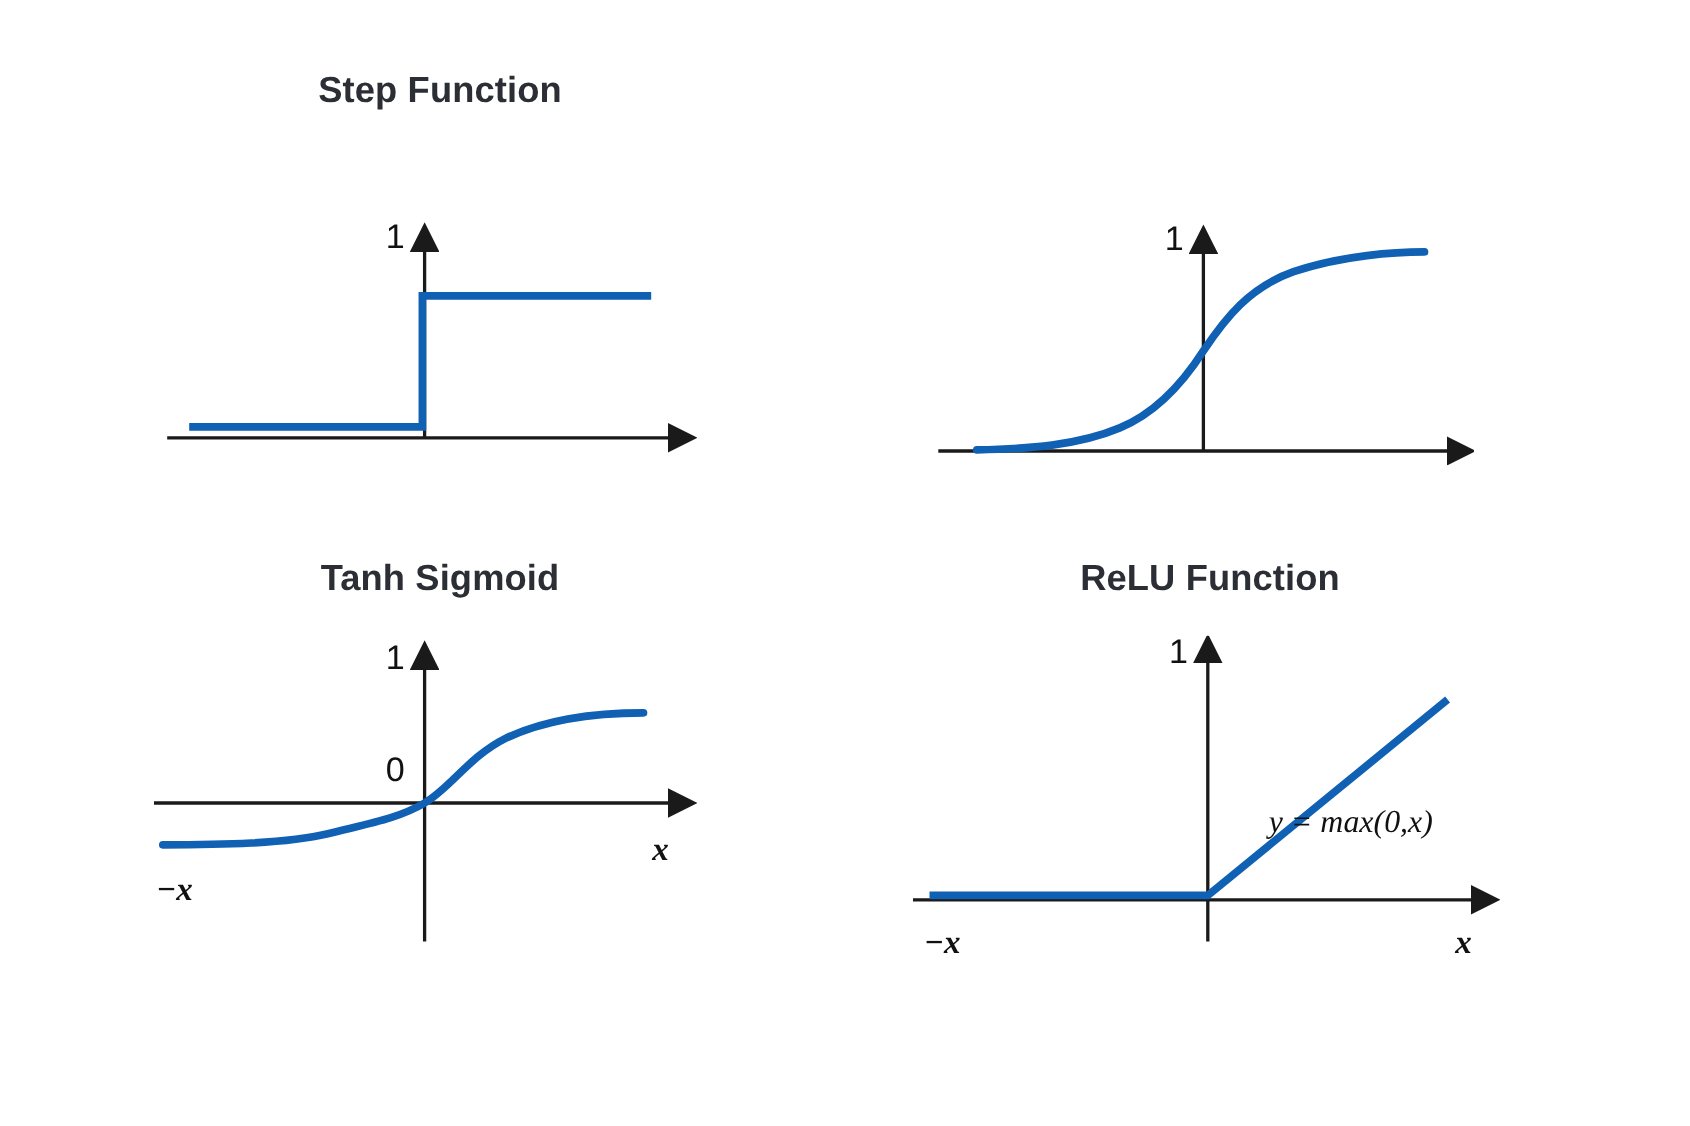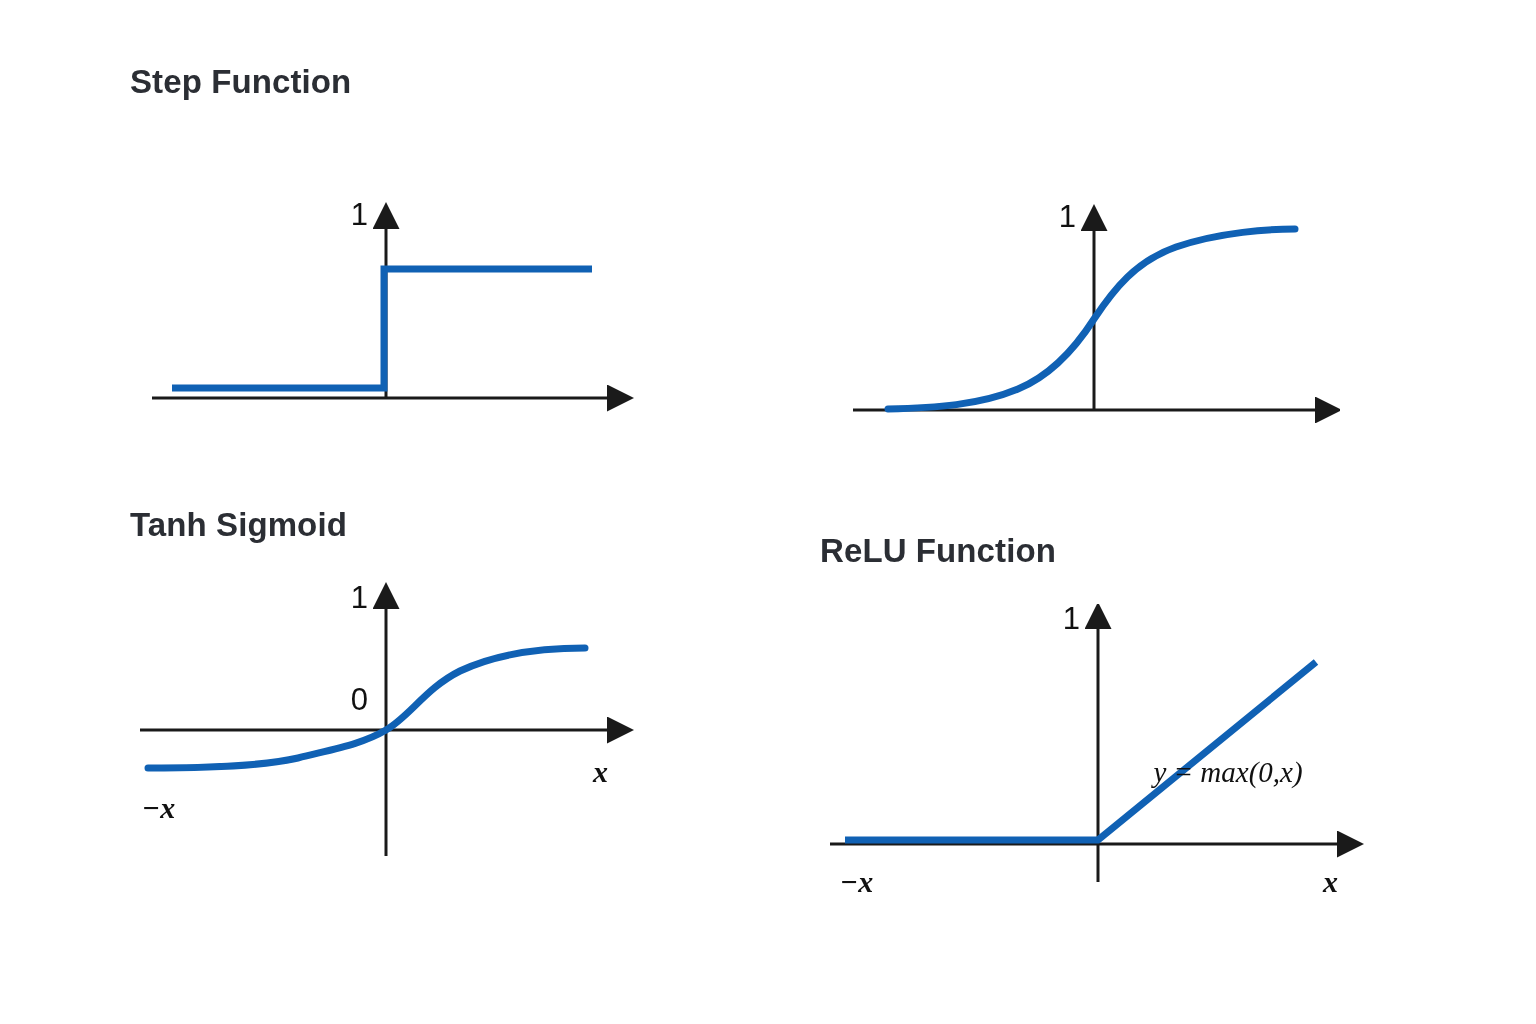--- a/index.html
+++ b/index.html
@@ -18,21 +18,21 @@
     width: 1536px;
     height: 1024px;
     background: #ffffff;
   }
   .panel {
     position: absolute;
   }
   .panel-title {
     position: absolute;
     width: 100%;
-    text-align: left;
+    text-align: center;
     font-family: "Liberation Sans", sans-serif;
     font-weight: bold;
     font-size: 33px;
     letter-spacing: 0.1px;
     color: #2b2e34;
     white-space: nowrap;
   }
   .plot-svg {
     position: absolute;
     display: block;
@@ -136,21 +136,21 @@
       <path d="M18,190 C70,190 130,189 168,180 C208,170 232,166 256,152
                C280,138 296,110 330,93 C370,74 420,70 455,70" fill="none" stroke="#1061b4" stroke-width="7" stroke-linecap="round"></path>
 
       <text class="tick-label" x="238" y="30" text-anchor="end">1</text>
       <text class="tick-label" x="238" y="132" text-anchor="end">0</text>
       <text class="axis-label" x="12" y="240" text-anchor="start">−x</text>
       <text class="axis-label" x="478" y="204" text-anchor="end">x</text>
     </svg>
   </div>
 
-  <div class="panel" style="left:820px; top:498px; width:560px; height:390px;margin-top:26px;">
+  <div class="panel" style="left:820px; top:498px; width:560px; height:390px;">
     <div class="panel-title" style="top:8px;">ReLU Function</div>
 
     <svg class="plot-svg" style="left:0px; top:80px;" width="560" height="320" viewBox="0 0 560 320">
       <defs>
         <marker id="arrowReluX" markerWidth="9" markerHeight="9" refX="1" refY="4.5" orient="auto" markerUnits="strokeWidth">
           <path d="M0,0 L9,4.5 L0,9 z" fill="#1a1a1a"></path>
         </marker>
         <marker id="arrowReluY" markerWidth="9" markerHeight="9" refX="1" refY="4.5" orient="auto" markerUnits="strokeWidth">
           <path d="M0,0 L9,4.5 L0,9 z" fill="#1a1a1a"></path>
         </marker>

